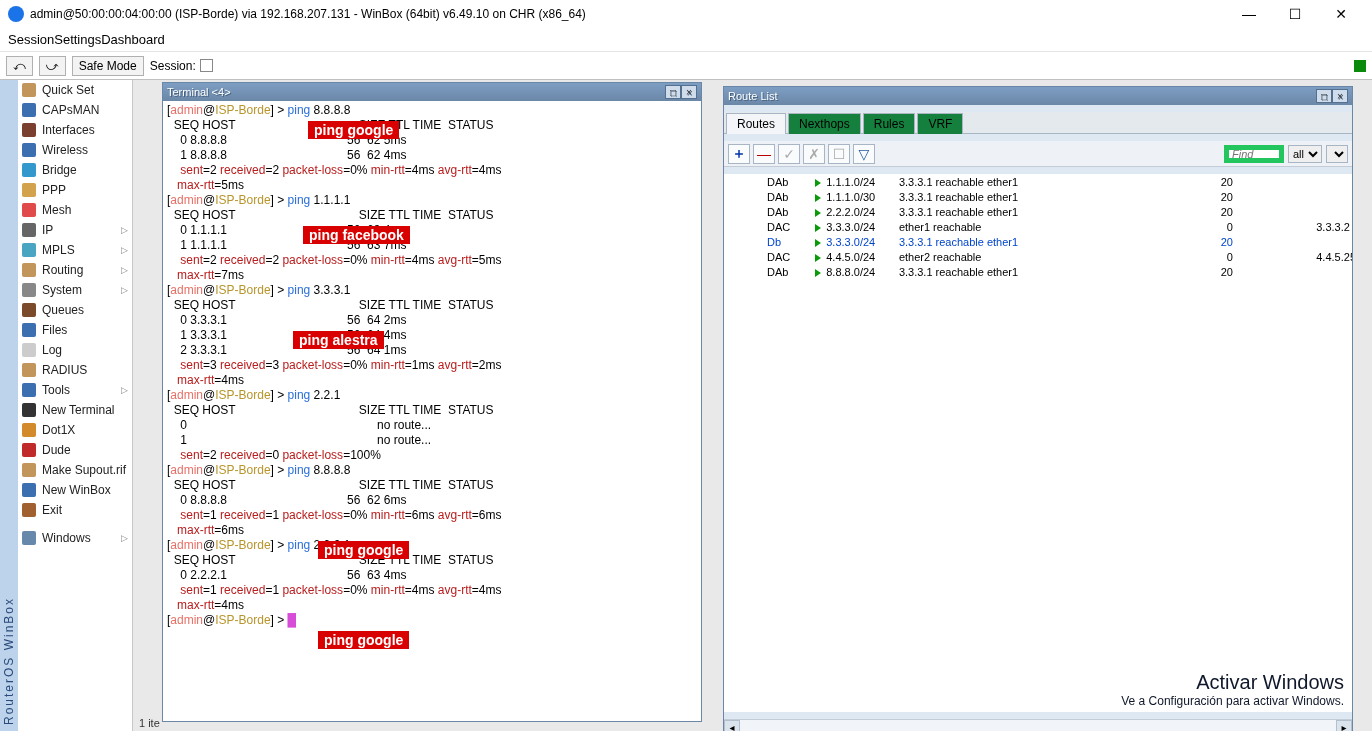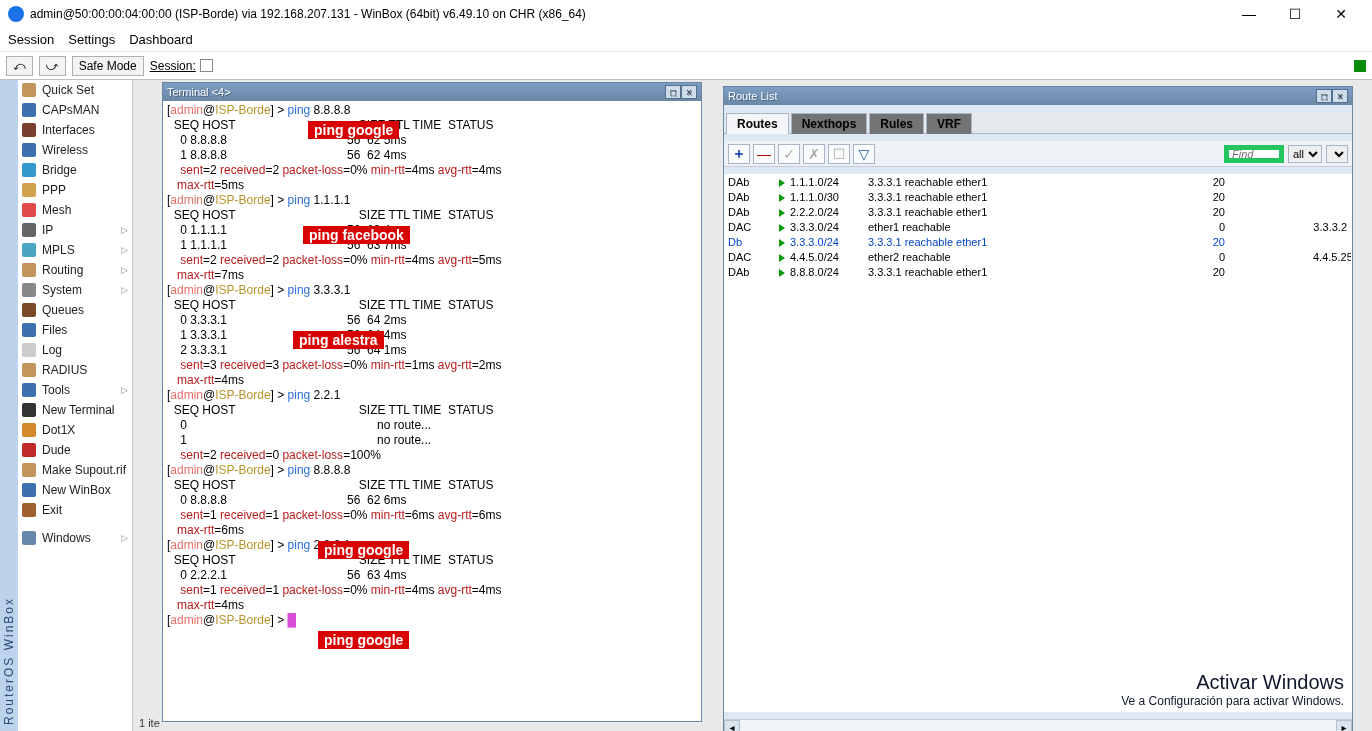--- a/index.html
+++ b/index.html
@@ -1,25 +1,25 @@
 <!DOCTYPE html>
 <html><head>
 <meta charset="utf-8">
 <style>
 * { box-sizing: border-box; margin: 0; padding: 0; font-family: "Segoe UI", Tahoma, sans-serif; }
 body { width: 1372px; height: 731px; background: #fff; overflow: hidden; position: relative; }
 .titlebar { height: 28px; display: flex; align-items: center; padding: 0 8px; font-size: 12px; color: #000; }
 .titlebar .title-icon { width: 16px; height: 16px; border-radius: 50%; background: #1a73e8; margin-right: 6px; display:inline-block;}
 .titlebar .winbtns { margin-left: auto; display: flex; gap: 0; }
 .titlebar .winbtns span { width: 46px; height: 28px; display: inline-flex; align-items: center; justify-content: center; font-size: 14px; color:#000;}
-.menubar { height: 24px; border-bottom: 1px solid #e5e5e5; display: flex; align-items: center; gap: 14px; padding: 0 8px; font-size: 13px; }
+.menubar { height: 24px; border-bottom: 1px solid #e5e5e5; display: flex; align-items: center; gap: 0; padding: 0 8px; font-size: 13px; }
 .menubar span { color: #000; }
 .toolbar { height: 28px; border-bottom: 1px solid #c0c0c0; display: flex; align-items: center; padding: 0 6px; gap: 6px; font-size: 12px; }
 .tbtn { border: 1px solid #b0b0b0; background: #f3f3f3; padding: 2px 6px; font-size: 12px; height: 20px; display:inline-flex;align-items:center;}
-.sessline { display:flex; align-items:center; gap:4px;text-decoration:underline;}
+.sessline { display:flex; align-items:center; gap:4px;}
 .sessline .chk { width:13px;height:13px;border:1px solid #888;background:#fff;display:inline-block;}
 .toolbar .gsq { width:12px;height:12px;background:#0a8a0a;margin-left:auto;display:inline-block;}
 .workspace { position: absolute; top: 80px; left: 0; right: 0; bottom: 0; display: flex; }
 .sidebar-rail { width: 18px; background: #bcd3eb; writing-mode: vertical-rl; transform: rotate(180deg); font-size: 12px; color: #2a4a7a; display:flex;align-items:center;justify-content:flex-start;padding-top:6px;letter-spacing:2px;}
 .nav { width: 115px; background: #fff; border-right: 1px solid #c8c8c8; overflow: hidden; }
 .nav-item { height: 20px; display: flex; align-items: center; padding: 0 4px; gap: 6px; font-size: 12px; color: #222; }
 .nav-item .arrow { margin-left:auto;color:#888;font-size:9px;}
 .ni-icon { width:14px;height:14px;background:#a66;display:inline-block;border-radius:2px;}
 .nav-divider{height:8px;}
 .mdi-area { flex: 1; background: #e9e9e9; position: relative; }
@@ -33,39 +33,39 @@
 .win-title .wclose{margin-left:auto;display:flex;gap:0;}
 .win-title .wclose span{width:16px;height:14px;border:1px solid #55708f;background:#cfdceb;color:#333;font-size:10px;display:inline-flex;align-items:center;justify-content:center;}
 .terminal-body { flex:1; background:#fff; overflow:auto; position:relative;}
 .terminal-text { font-family: "Consolas","Courier New",monospace; font-size:12px; line-height:15px; padding:2px 4px; white-space:pre; position:relative;}
 .pr-br{color:#e67066;}
 .pr-yl{color:#b8952b;}
 .pr-gr{color:#b91c1c;}
 .pr-bl{color:#2a6fd8;}
 .pr-pi{color:#d84dd8;font-weight:bold;}
 .hl { position:absolute; background:#d80000; color:#fff; font-family:"Segoe UI",Tahoma,sans-serif; font-weight:700; font-size:14px; padding:1px 6px; }
-.route-tabs { height:22px; background:#e4e9ee;border-bottom:1px solid #a8b5c4;display:flex;align-items:flex-start;font-size:12px;font-weight:bold;}
-.route-tabs span{padding:3px 10px;border:1px solid #a8b5c4;border-bottom:none;background:#737373;margin-left:2px;position:relative;top:1px;}
+.route-tabs { height:22px; background:#e4e9ee;border-bottom:1px solid #a8b5c4;display:flex;align-items:flex-start;font-size:12px;}
+.route-tabs span{padding:3px 10px;border:1px solid #a8b5c4;border-bottom:none;background:#15803d;margin-left:2px;position:relative;top:1px;}
 .route-tabs span.active{background:#f3f5f8;}
 .route-tools{height:26px;background:#eef2f6;border-bottom:1px solid #c3ccd6;display:flex;align-items:center;padding:0 4px;gap:3px;}
 .rbtn{width:22px;height:20px;border:1px solid #a8b5c4;background:#f9fbfc;display:inline-flex;align-items:center;justify-content:center;font-size:14px;color:#244b8c;}
 .rbtn.dis{color:#aaa;}
 .route-find{margin-left:auto;display:flex;gap:4px;}
 .route-find input{width:60px;height:18px;border:5px solid #22c55e;font-size:11px;font-style:italic;color:#888;padding:0 3px;}
 .route-find select{height:18px;border:1px solid #a8b5c4;font-size:11px;}
 .route-grid{flex:1;background:#fff;font-size:11px;overflow:hidden;position:relative;}
 .route-hdr{display:flex;height:18px;background:#f2f4f7;border-bottom:1px solid #c3ccd6;}
 .route-hdr div{border-right:1px solid #d0d6de;padding:2px 4px;white-space:nowrap;overflow:hidden;}
 .col-flag{width:50px;}
 .col-dst{width:90px;}
 .col-gw{width:307px;}
 .col-dist{width:58px;text-align:right;}
 .col-rm{width:80px;}
 .col-ps{width:42px;text-align:right;}
-.route-row{display:flex;height:15px;align-items:center;}
+.route-row{display:flex;height:15px;align-items:center;margin-left:39px;}
 .route-row div{padding:0 4px;overflow:hidden;white-space:nowrap;}
 .route-row.blue div{color:#0044cc;}
 .tri{display:inline-block;width:0;height:0;border-left:4px solid transparent;border-right:4px solid transparent;border-bottom:6px solid #0a9a0a;transform:rotate(90deg);margin-right:4px;vertical-align:middle;}
 .route-foot{height:18px;border-top:1px solid #c3ccd6;font-size:11px;padding:10px 6px;background:#eef2f6;}
 .route-scroll{height:16px;border-top:1px solid #c3ccd6;background:#eef2f6;display:flex;}
 .route-scroll .sl{width:16px;height:15px;border:1px solid #b3bfcc;background:#dbe3ec;font-size:10px;text-align:center;line-height:13px;}
 .route-scroll .st{flex:1;background:#f1f4f8;}
 .activatewin{position:absolute;right:28px;bottom:23px;color:#0f172a;font-size:20px;text-align:right;pointer-events:none;}
 .activatewin .sub{font-size:12px;}
 .statusbar{position:absolute;left:135px;bottom:0;font-size:11px;color:#333;padding:2px 4px;}

